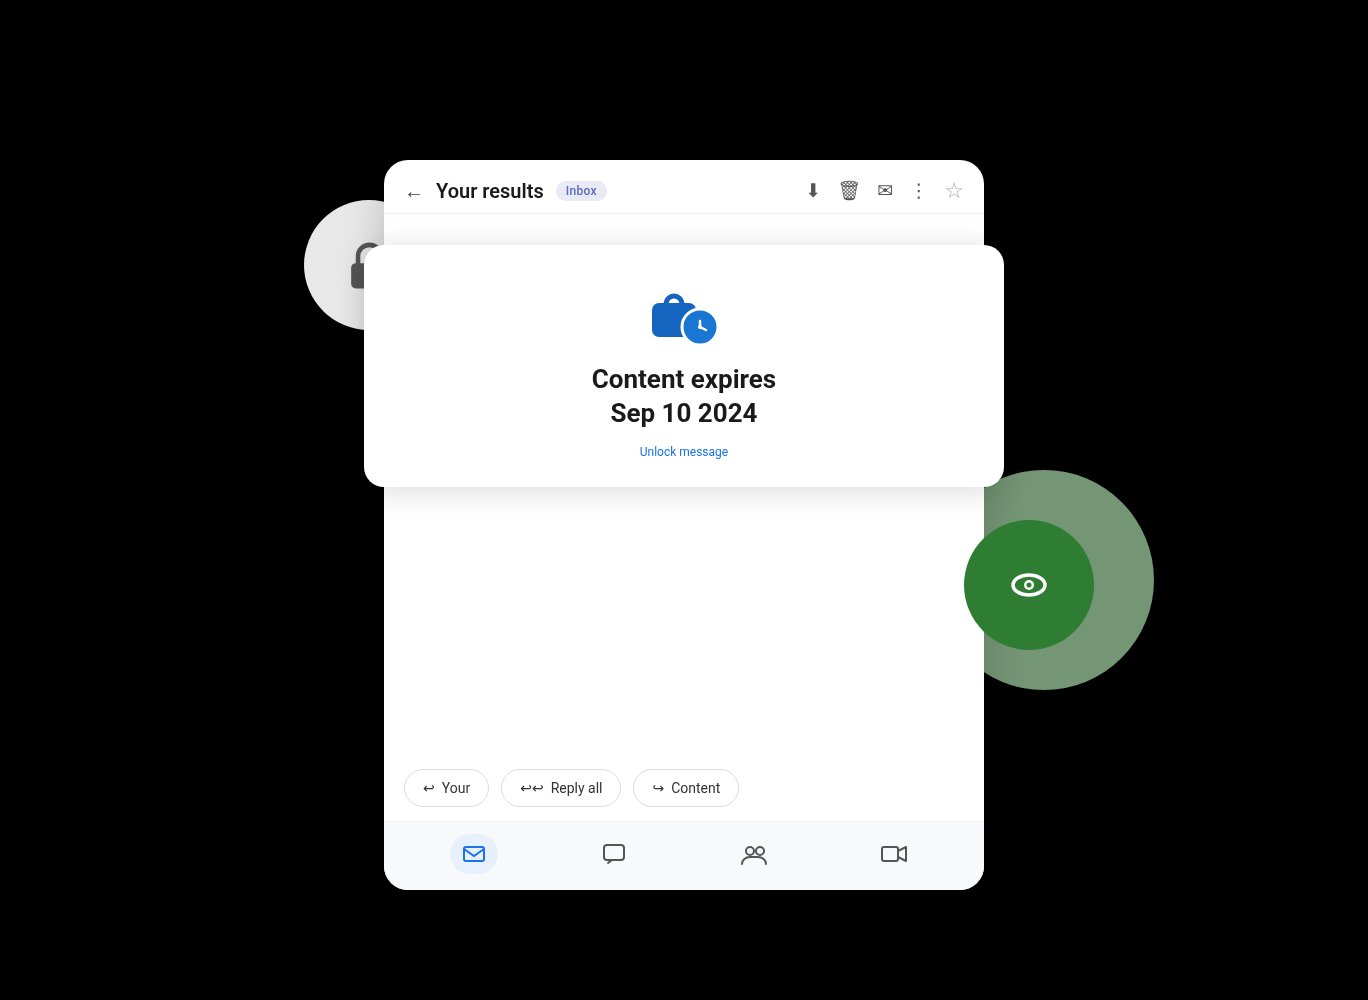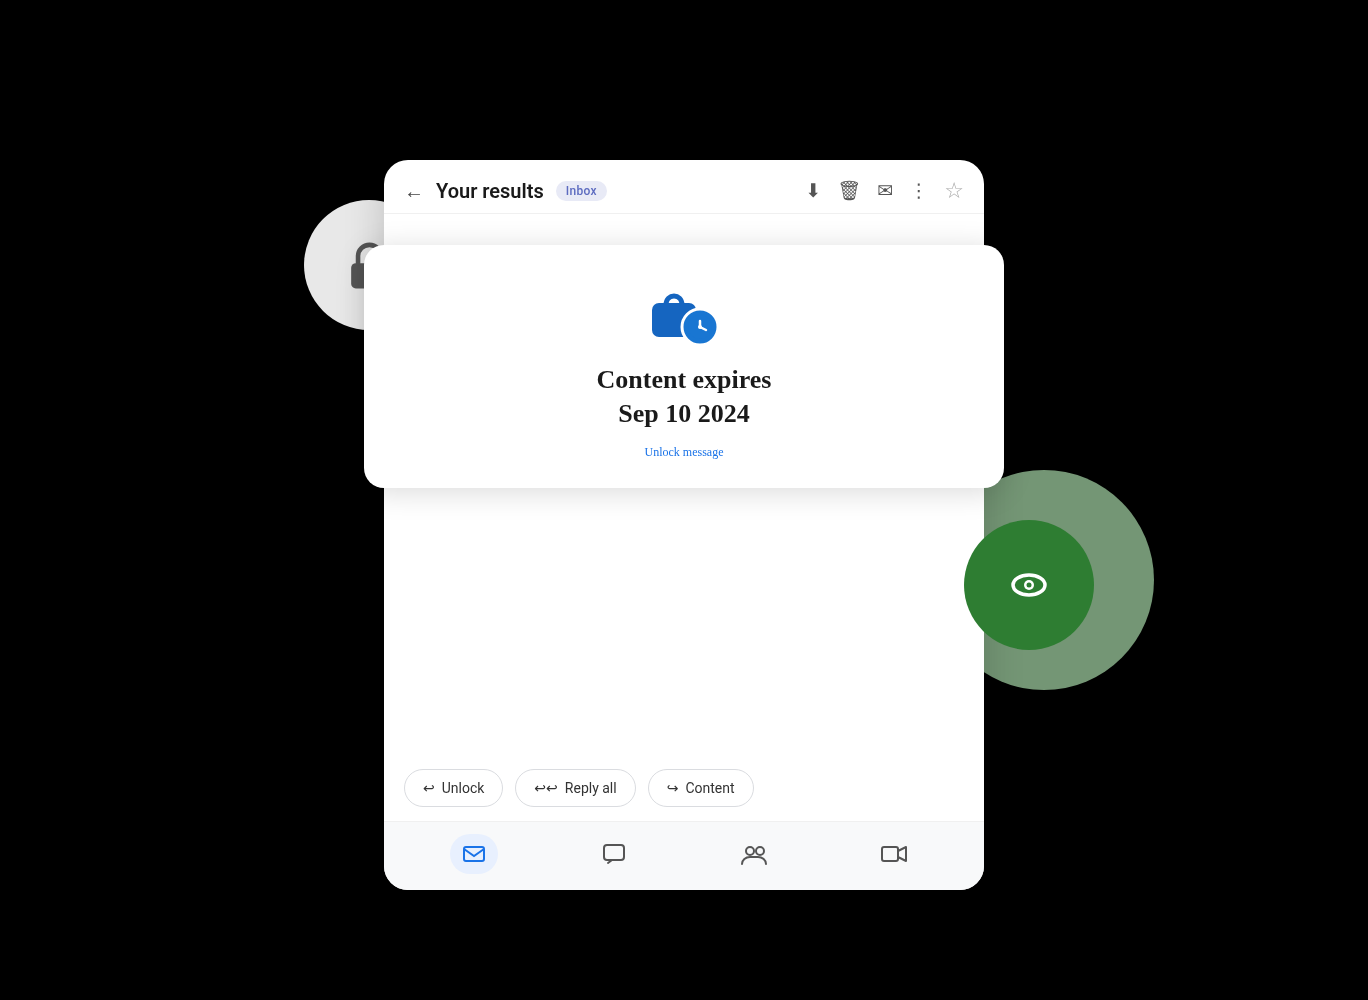--- a/index.html
+++ b/index.html
@@ -147,21 +147,20 @@
       right: 30px;
       background: #fff;
       border-radius: 20px;
       box-shadow: 0 4px 30px rgba(0,0,0,0.15);
       z-index: 4;
       padding: 32px 24px 28px 24px;
       display: flex;
       flex-direction: column;
       align-items: center;
       text-align: center;
-      font-family: Liberation Serif, serif;
     }
 
     .expiry-title {
       font-size: 26px;
       font-weight: 700;
       color: #1a1a1a;
       line-height: 1.3;
       margin-bottom: 14px;
     }
 
@@ -293,21 +292,21 @@
     <div class="email-body">
       <p class="email-greeting">Hi Kim,</p>
       <p class="email-text">
         <span>To view your results from your visit with Dr. Aleman, please </span><a class="email-link">click here</a><span>.</span>
       </p>
     </div>
 
     <div class="action-buttons">
       <button class="action-btn">
         <span>↩</span>
-        <span>Unlock</span>
+        <span>Your</span>
       </button>
       <button class="action-btn">
         <span>↩↩</span>
         <span>Reply all</span>
       </button>
       <button class="action-btn">
         <span>↪</span>
         <span>Content</span>
       </button>
     </div>

